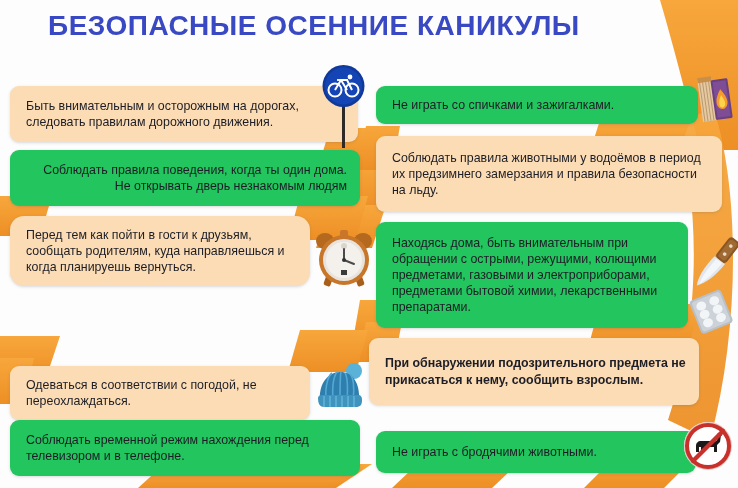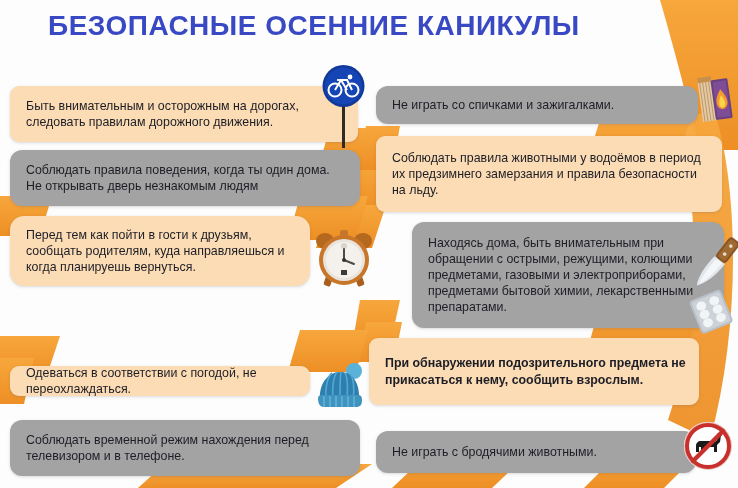--- a/index.html
+++ b/index.html
@@ -40,21 +40,21 @@
     font-size:12.4px;
     line-height:1.30;
     color:#1d1d26;
     box-shadow:0 1px 3px rgba(90,90,110,0.22);
     font-family:"Liberation Sans","DejaVu Sans",sans-serif;
     display:flex;
     flex-direction:column;
     justify-content:center;
   }
   .card.peach{background:#fbdcb4;}
-  .card.blue{background:#a3a3a3;border-radius:12px;}
+  .card.blue{background:#22c55e;}
   .card p{margin:0;}
 
   
   .icon{position:absolute;z-index:5;}
   .icon svg{display:block;}
 </style>
 </head>
 <body>
 
 <div id="poster">
@@ -100,46 +100,46 @@
     <polygon points="600,120 690,120 676,164 586,164" fill="url(#og)"></polygon>
     <polygon points="600,304 700,304 688,348 588,348" fill="url(#og)"></polygon>
   </svg>
 
   <div class="title">БЕЗОПАСНЫЕ ОСЕННИЕ КАНИКУЛЫ</div>
 
   <div class="card peach" style="left:10px;top:86px;width:348px;height:56px;">
     <p>Быть внимательным и осторожным на дорогах, следовать правилам дорожного движения.</p>
   </div>
 
-  <div class="card blue" style="left:10px;top:150px;width:350px;height:56px;">
+  <div class="card blue" style="left:10px;top:150px;width:350px;height:56px;text-align:right;">
     <p>Соблюдать правила поведения, когда ты один дома. Не открывать дверь незнакомым людям</p>
   </div>
 
   <div class="card peach" style="left:10px;top:216px;width:300px;height:70px;border-radius:14px;">
     <p>Перед тем как пойти в гости к друзьям, сообщать родителям, куда направляешься и когда планируешь вернуться.</p>
   </div>
 
 
-  <div class="card peach" style="left:10px;top:366px;width:300px;height:30px;">
+  <div class="card peach" style="left:10px;top:366px;width:300px;height:54px;">
     <p>Одеваться в соответствии с погодой, не переохлаждаться.</p>
   </div>
 
   <div class="card blue" style="left:10px;top:420px;width:350px;height:56px;">
     <p>Соблюдать временной режим нахождения перед телевизором и в телефоне.</p>
   </div>
 
   <div class="card blue" style="left:376px;top:86px;width:322px;height:38px;">
     <p>Не играть со спичками и зажигалками.</p>
   </div>
 
   <div class="card peach" style="left:376px;top:136px;width:346px;height:76px;">
     <p>Соблюдать правила животными у водоёмов в период их предзимнего замерзания и правила безопасности на льду.</p>
   </div>
 
-  <div class="card blue" style="left:376px;top:222px;width:312px;height:106px;margin-left:36px;">
+  <div class="card blue" style="left:376px;top:222px;width:312px;height:106px;">
     <p>Находясь дома, быть внимательным при обращении с острыми, режущими, колющими предметами, газовыми и электроприборами, предметами бытовой химии, лекарственными препаратами.</p>
   </div>
 
   <div class="card peach" style="left:369px;top:338px;width:330px;height:67px;font-weight:bold;">
     <p>При обнаружении подозрительного предмета не прикасаться к нему, сообщить взрослым.</p>
   </div>
 
   <div class="card blue" style="left:376px;top:414px;width:320px;height:42px;margin-top:17px;">
     <p>Не играть с бродячими животными.</p>
   </div>

